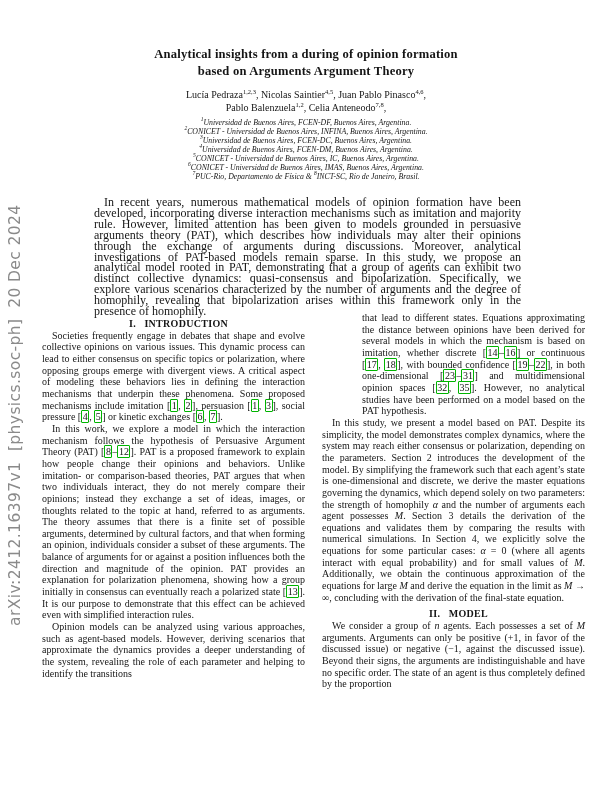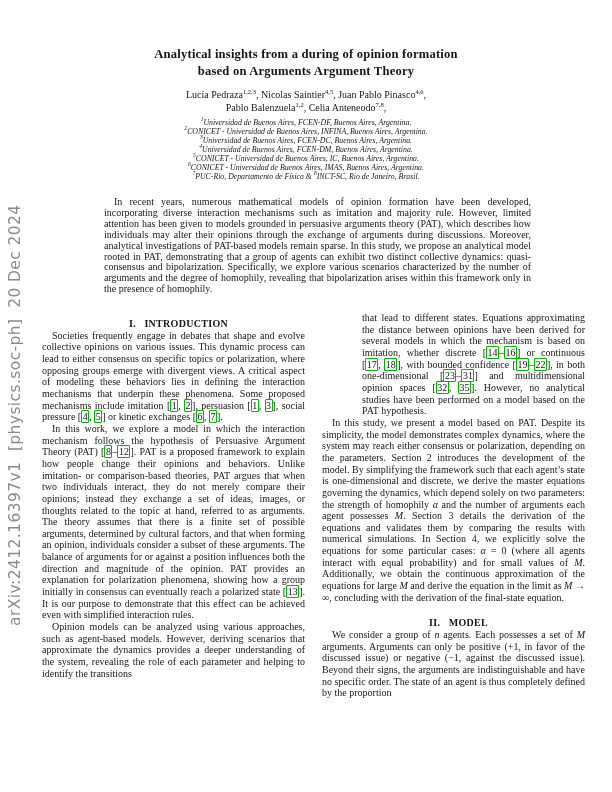--- a/index.html
+++ b/index.html
@@ -14,31 +14,31 @@
     font-family:"DejaVu Sans",sans-serif;font-size:15.5px;
     color:#8a8a8a;text-align:center;letter-spacing:.4px;white-space:pre;
   }
   .header{position:absolute;top:46px;left:40px;width:532px;text-align:center;}
   .title{font-size:12.6px;font-weight:bold;line-height:16.5px;letter-spacing:.2px;}
   .authors{margin-top:9px;font-size:10px;line-height:13px;}
   .authors sup{font-size:6.5px;}
   .affils{margin-top:4px;font-style:italic;font-size:7.8px;line-height:9px;}
   .affils sup{font-size:5.5px;}
   .abstract{
-    position:absolute;top:197px;left:104px;width:427px;
-    font-size:10px;line-height:10.9px;text-align:justify;text-indent:10px;
+    position:absolute;top:197px;left:94px;width:427px;
+    font-size:12px;line-height:10.9px;text-align:justify;text-indent:10px;
   }
   .col{position:absolute;width:263px;font-size:10px;line-height:11.65px;text-align:justify;}
   .col-left{top:307px;left:42px;margin-top:11px;}
   .col-right{top:312px;left:322px;}
   .sec-heading{
     text-align:center;font-weight:bold;font-size:10px;letter-spacing:.3px;
     white-space:pre;margin:0 0 10px 0;text-indent:0;
   }
-  .sec-heading.mid{margin-top:14px;}
+  .sec-heading.mid{margin-top:5px;}
   .col p{margin:0;text-indent:10px;}
   .col p.noindent{text-indent:0;margin-left:40px;}
   .cite{
     border:1px solid #00b400;border-radius:1px;padding:0 .5px;
     color:#151515;cursor:pointer;
   }
   sup{line-height:0;}
   i{font-style:italic;}
 </style>
 </head>

